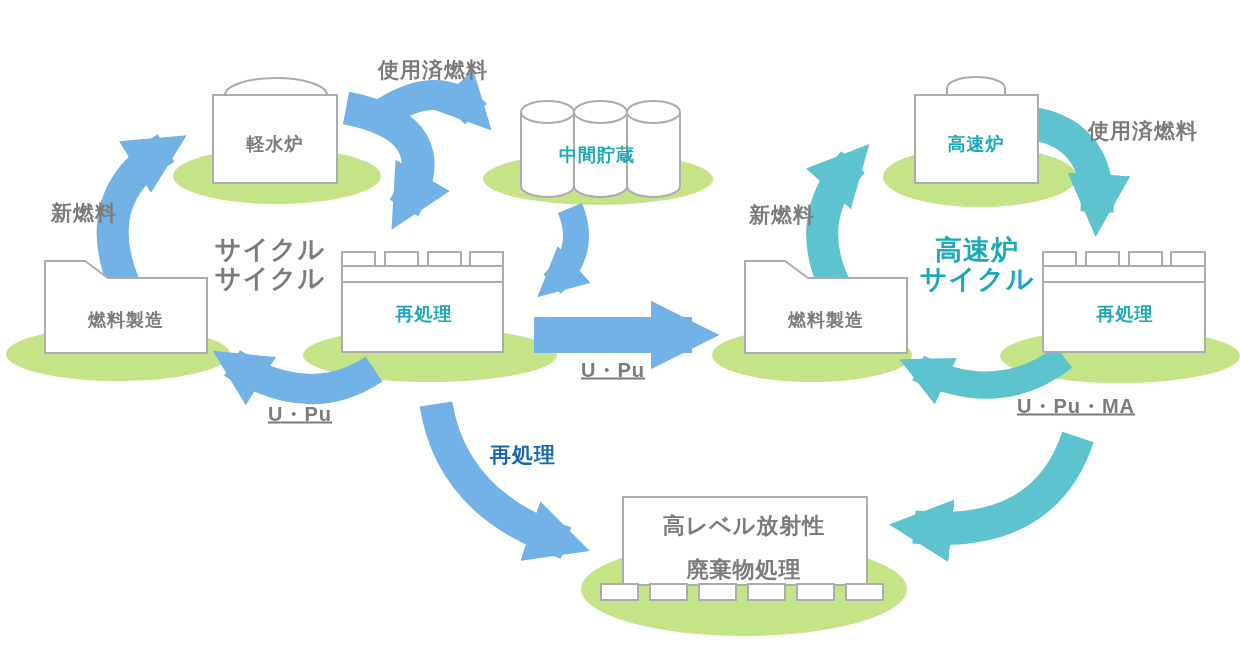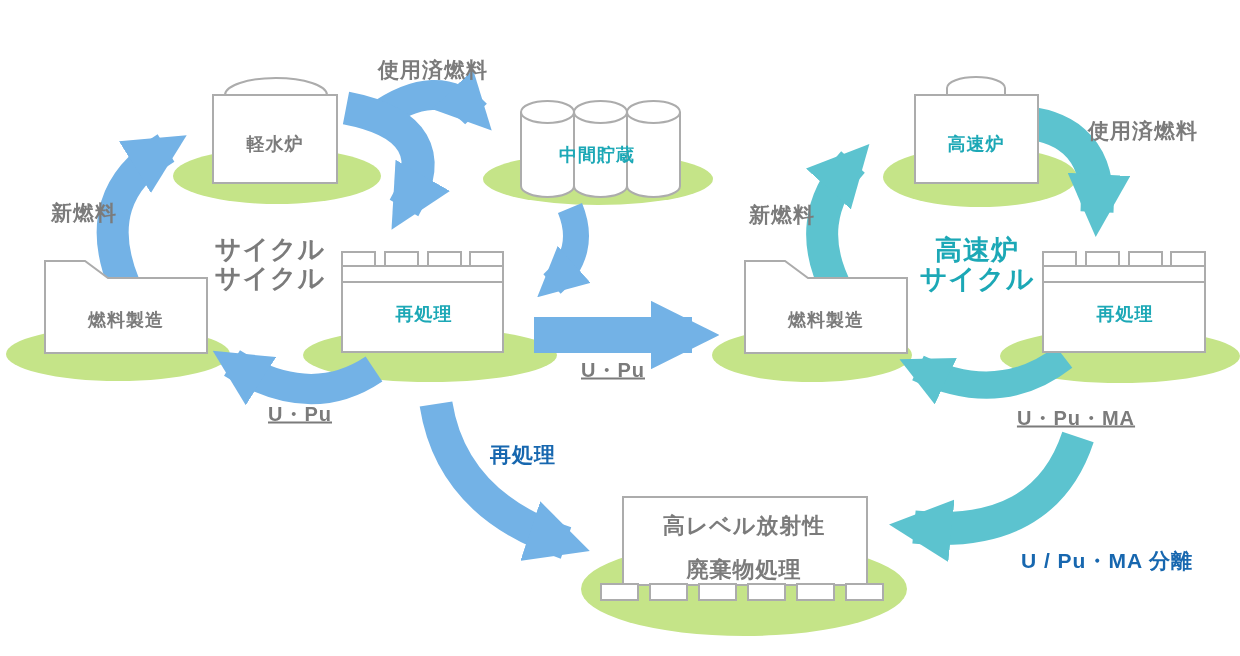--- a/index.html
+++ b/index.html
@@ -147,16 +147,15 @@
   <div class="label blue s21" style="left:523px;top:455px">再処理</div>
   <div class="label gray s22" style="left:744px;top:526px">高レベル放射性</div>
   <div class="label gray s22" style="left:744px;top:570px">廃棄物処理</div>
   <div class="label teal s23" style="left:976px;top:144px">高速炉</div>
   <div class="label gray s21" style="left:782px;top:215px">新燃料</div>
   <div class="label teal s27" style="left:977px;top:250px">高速炉</div>
   <div class="label teal s27" style="left:977px;top:279px">サイクル</div>
   <div class="label gray s21" style="left:1143px;top:131px">使用済燃料</div>
   <div class="label gray s23" style="left:826px;top:320px">燃料製造</div>
   <div class="label teal s23" style="left:1125px;top:314px">再処理</div>
-  <div class="label gray s20" style="left:1076px;top:418px">U・Pu・MA</div>
-  <div class="label blue s21" style="left:1107px;top:561px">U / Pu・MA 分離</div>
+  <div class="label gray s20" style="left:1076px;top:406px">U・Pu・MA</div>
 
 </div>
 
 </body></html>

